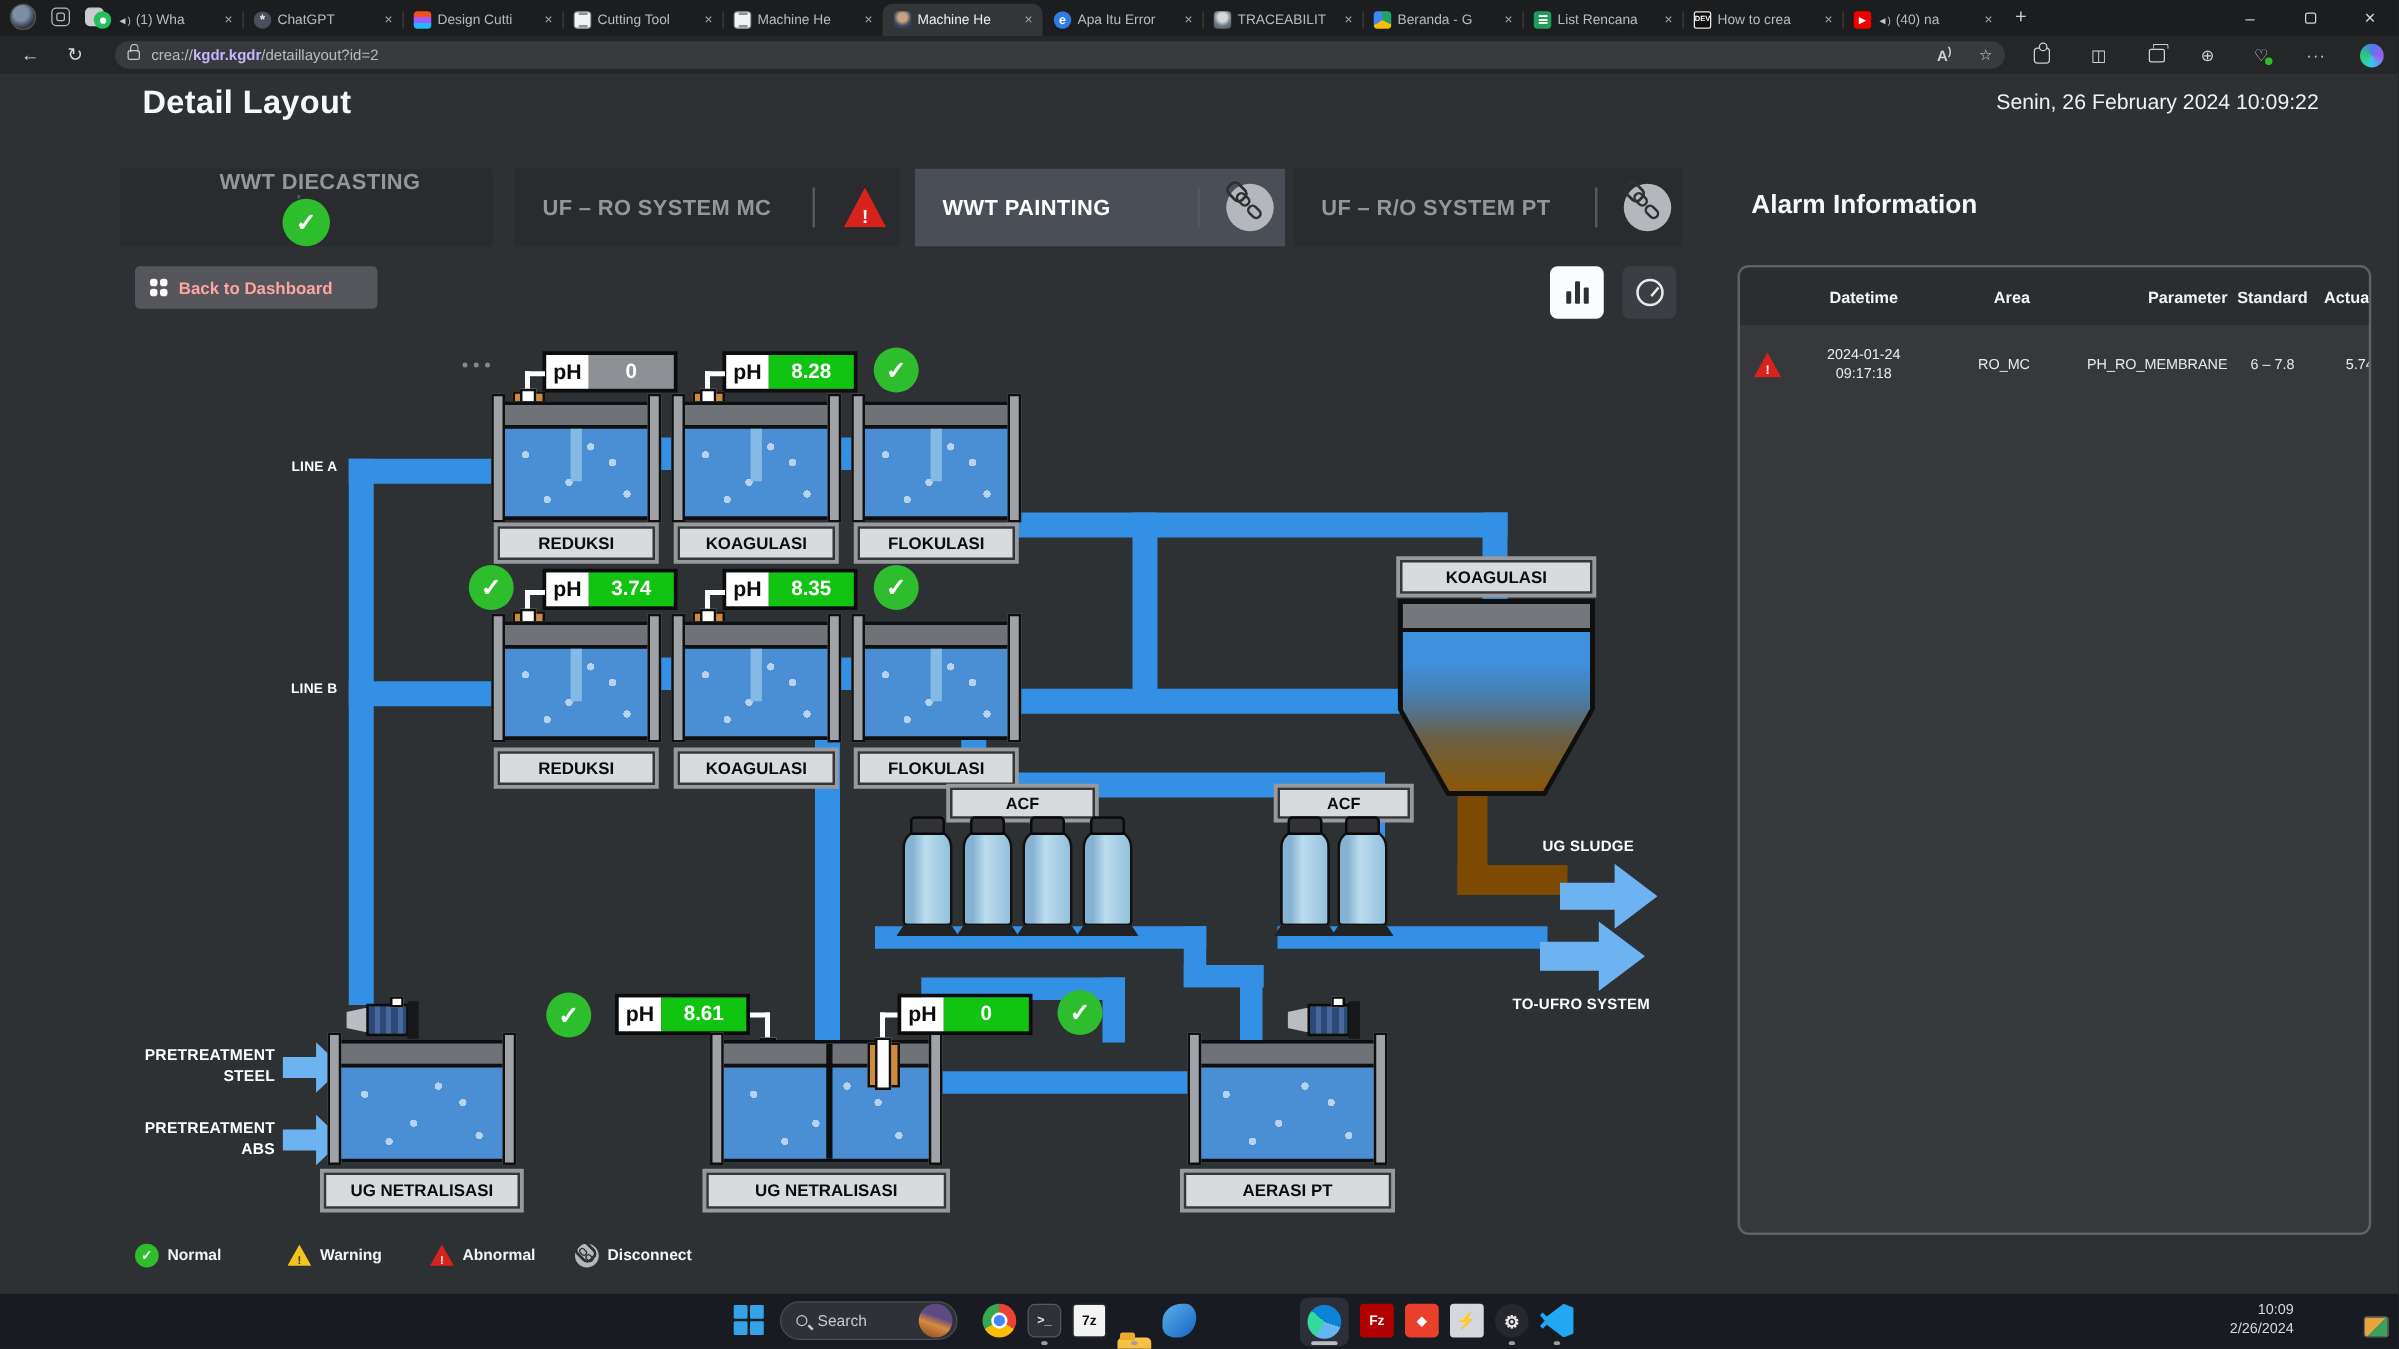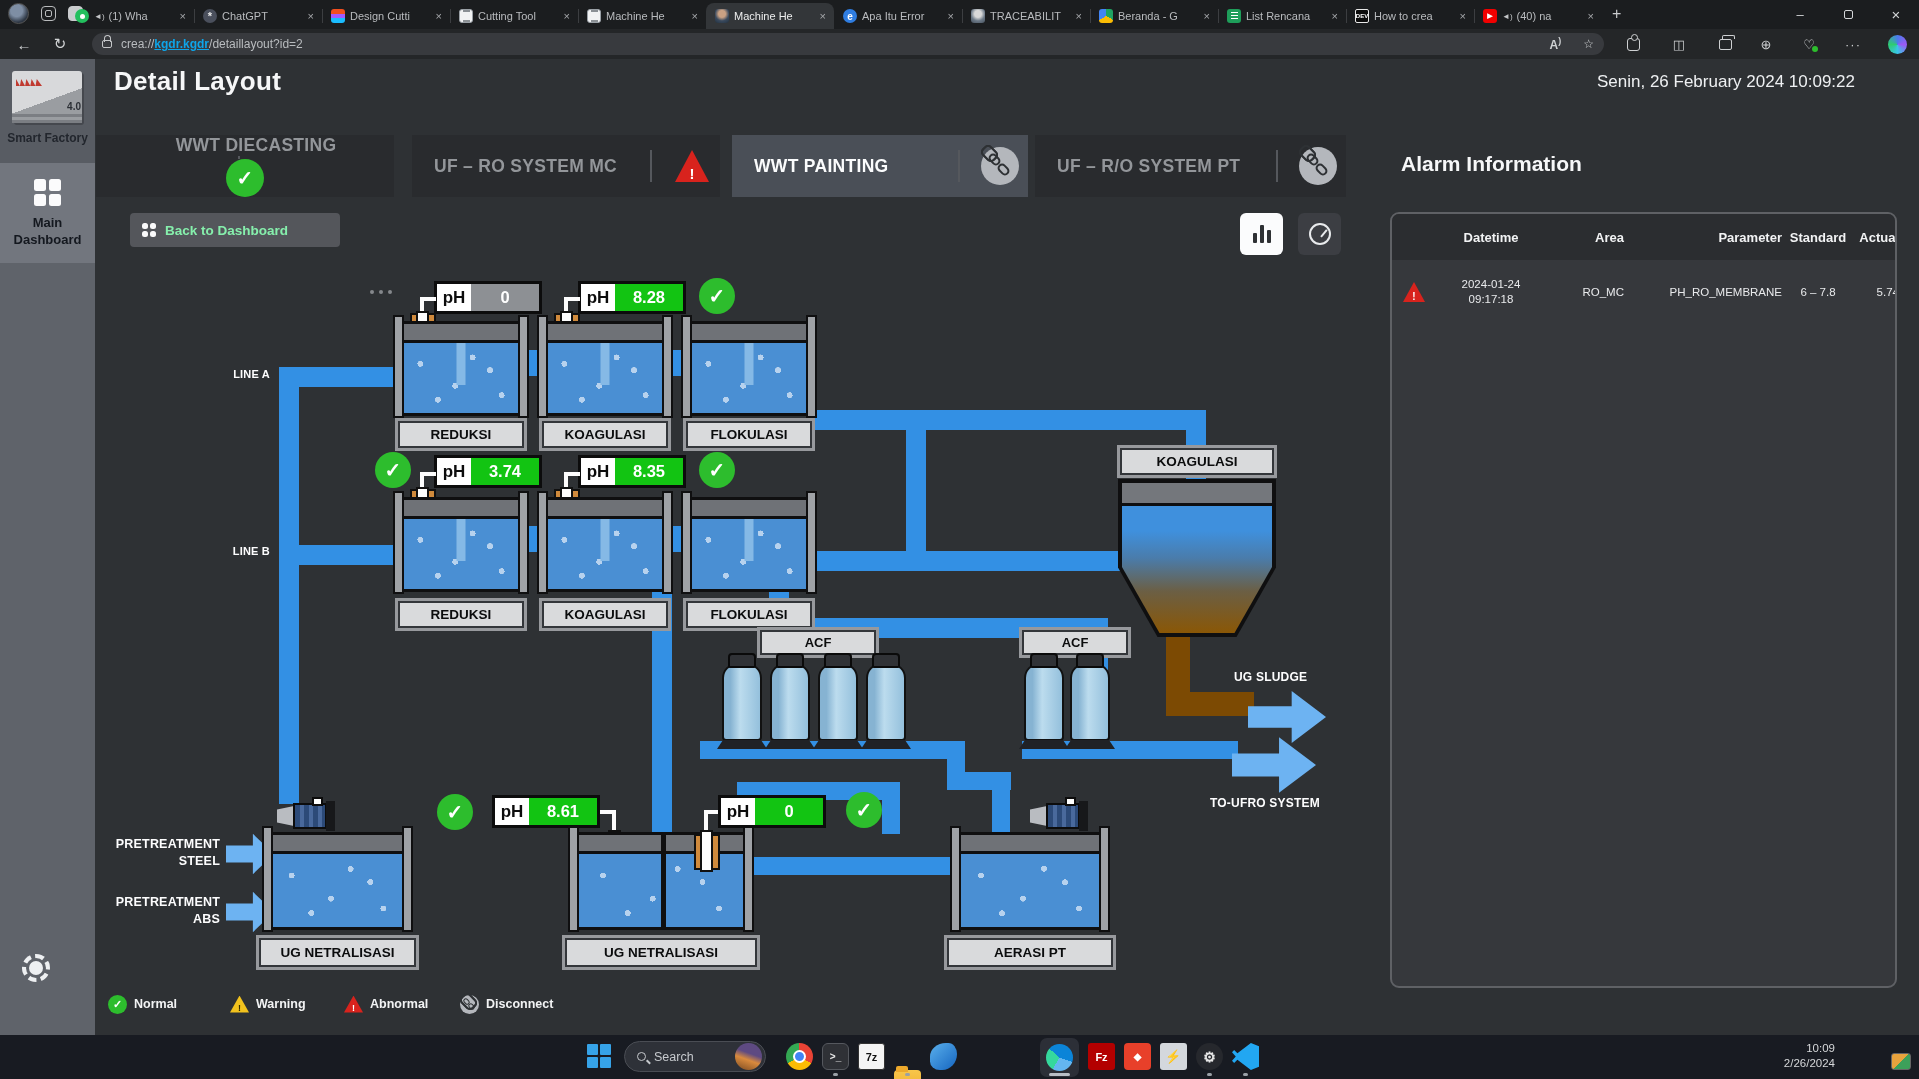--- a/index.html
+++ b/index.html
@@ -42,21 +42,21 @@
   .f-yt::after { content:"▶"; font-size:7px; color:#fff; }
   .newtab-btn { position:absolute; left:1612px; top:6px; color:#c9cbcd; font-size:16px; line-height:16px; }
   .wctl { position:absolute; top:0; height:28px; width:42px; display:flex; align-items:center; justify-content:center; color:#d4d6d8; font-size:13px; }
   .restore-box { width:9px; height:9px; border:1.3px solid #d4d6d8; border-radius:2px; }
 
   .addrbar { position:absolute; top:29px; left:0; width:1919px; height:30px; background:#242628; }
   .nav-ico { position:absolute; top:4px; width:24px; height:22px; color:#d2d4d6; font-size:15px; display:flex; align-items:center; justify-content:center; }
   .url-pill { position:absolute; left:92px; top:4px; width:1512px; height:22px; background:#383a3e; border-radius:12px; display:flex; align-items:center; padding:0 10px; color:#b9bcbf; font-size:12px; }
   .lock { width:10px; height:8px; border:1.5px solid #c4c6c8; border-radius:2px; position:relative; margin-right:9px; flex:none; }
   .lock::before { content:""; position:absolute; top:-6px; left:1px; width:5px; height:6px; border:1.5px solid #c4c6c8; border-bottom:none; border-radius:4px 4px 0 0; }
-  .url-domain { color:#0ea5e9; font-weight:bold;text-decoration:underline; }
+  .url-domain { color:#c4b5fd; font-weight:bold; }
   .pill-right { margin-left:auto; display:flex; align-items:center; gap:22px; color:#cfd1d3; }
   .read-aloud { font-size:12px; font-weight:bold; }
   .read-aloud::after { content:")"; font-size:9px; vertical-align:super; }
   .bar-ico { position:absolute; top:5px; width:26px; height:20px; display:flex; align-items:center; justify-content:center; color:#cfd1d3; font-size:13px; }
   .ext-puzzle { width:13px; height:13px; border:1.6px solid #cfd1d3; border-radius:3px; position:relative; }
   .ext-puzzle::after { content:""; position:absolute; top:-5px; left:3px; width:5px; height:5px; border:1.6px solid #cfd1d3; border-radius:50%; background:#242628; }
   .coll-ico { width:13px; height:11px; border:1.6px solid #cfd1d3; border-radius:2px; position:relative; }
   .coll-ico::after { content:""; position:absolute; top:-5px; left:2px; width:11px; height:3px; border:1.6px solid #cfd1d3; border-bottom:none; border-radius:2px 2px 0 0; }
   .health { position:relative; font-size:13px; }
   .health::after { content:""; position:absolute; right:-3px; bottom:0; width:6px; height:6px; border-radius:50%; background:#2dbd2d; }
@@ -91,21 +91,21 @@
 
   .check-c { border-radius:50%; background:#2dbd2d; color:#fff; font-weight:bold; display:flex; align-items:center; justify-content:center; }
   .tri { position:relative; background:#d8231d; clip-path:polygon(50% 0,100% 100%,0 100%); display:flex; align-items:flex-end; justify-content:center; color:#fff; font-weight:bold; }
   .tri.yellow { background:#f2c21d; color:#3a3000; }
   .disc-c { border-radius:50%; background:#b4b7bc; position:relative; }
   .disc-c::before, .disc-c::after { content:""; position:absolute; border:2.6px solid #2e3134; border-radius:5px; width:13px; height:9px; }
   .disc-c::before { transform:rotate(45deg); }
   .disc-c::after { transform:rotate(45deg); }
 
   
-  .back-btn { position:absolute; left:108px; top:213px; width:210px; height:34px; background:#54565b; border-radius:4px; display:flex; align-items:center; gap:9px; padding-left:12px; color:#86efac; font-size:13.5px; font-weight:bold;margin-left:22px; }
+  .back-btn { position:absolute; left:108px; top:213px; width:194px; height:34px; background:#54565b; border-radius:4px; display:flex; align-items:center; gap:9px; padding-left:12px; color:#fca5a5; font-size:13.5px; font-weight:bold; }
   .grid-ico.small { grid-template-columns:6px 6px; grid-template-rows:6px 6px; gap:2px; }
   .icon-btn { position:absolute; top:213px; width:43px; height:42px; border-radius:6px; display:flex; align-items:center; justify-content:center; }
   .icon-btn.chart { left:1240px; background:#fbfcfd; }
   .bars { display:flex; align-items:flex-end; gap:3px; height:18px; }
   .bars span { width:4px; background:#2e3134; border-radius:1px; }
   .icon-btn.gauge { left:1298px; background:#3c3e43; }
   .gauge-ico { width:22px; height:22px; border:2.4px solid #e8eaec; border-radius:50%; position:relative; }
   .gauge-ico::after { content:""; position:absolute; left:9px; top:3px; width:2.4px; height:9px; background:#e8eaec; transform:rotate(40deg); transform-origin:bottom; }
 
   
@@ -291,37 +291,20 @@
     <div class="bar-ico" style="left:1753px;">⊕</div>
     <div class="bar-ico" style="left:1796px;">
         <span class="health">♡</span>
       </div>
     <div class="bar-ico" style="left:1840px; letter-spacing:1px;">···</div>
     <div class="bar-ico" style="left:1884px;">
         <span class="copilot"></span>
       </div>
   </div>
 
-  <div class="sidebar">
-    <div class="logo-block">
-      <div class="factory"></div>
-      <div class="logo-40">4.0</div>
-      <div class="brand">Smart Factory</div>
-    </div>
-    <div class="side-item">
-      <span class="grid-ico">
-          <span></span>
-          <span></span>
-          <span></span>
-          <span></span>
-        </span>
-      <span class="side-item-label">Main Dashboard</span>
-    </div>
-    <div class="theme-sun"></div>
-  </div>
 
   <div class="page-title">Detail Layout</div>
   <div class="page-datetime">Senin, 26 February 2024 10:09:22</div>
 
   <div class="stab" style="left:96px; width:298px;flex-direction:column;">
     <span class="stab-label">WWT DIECASTING</span>
     <span class="stab-div"></span>
     <span class="stab-ico">
         <span class="check-c" style="width:38px;height:38px;font-size:20px;">✓</span>
       </span>

